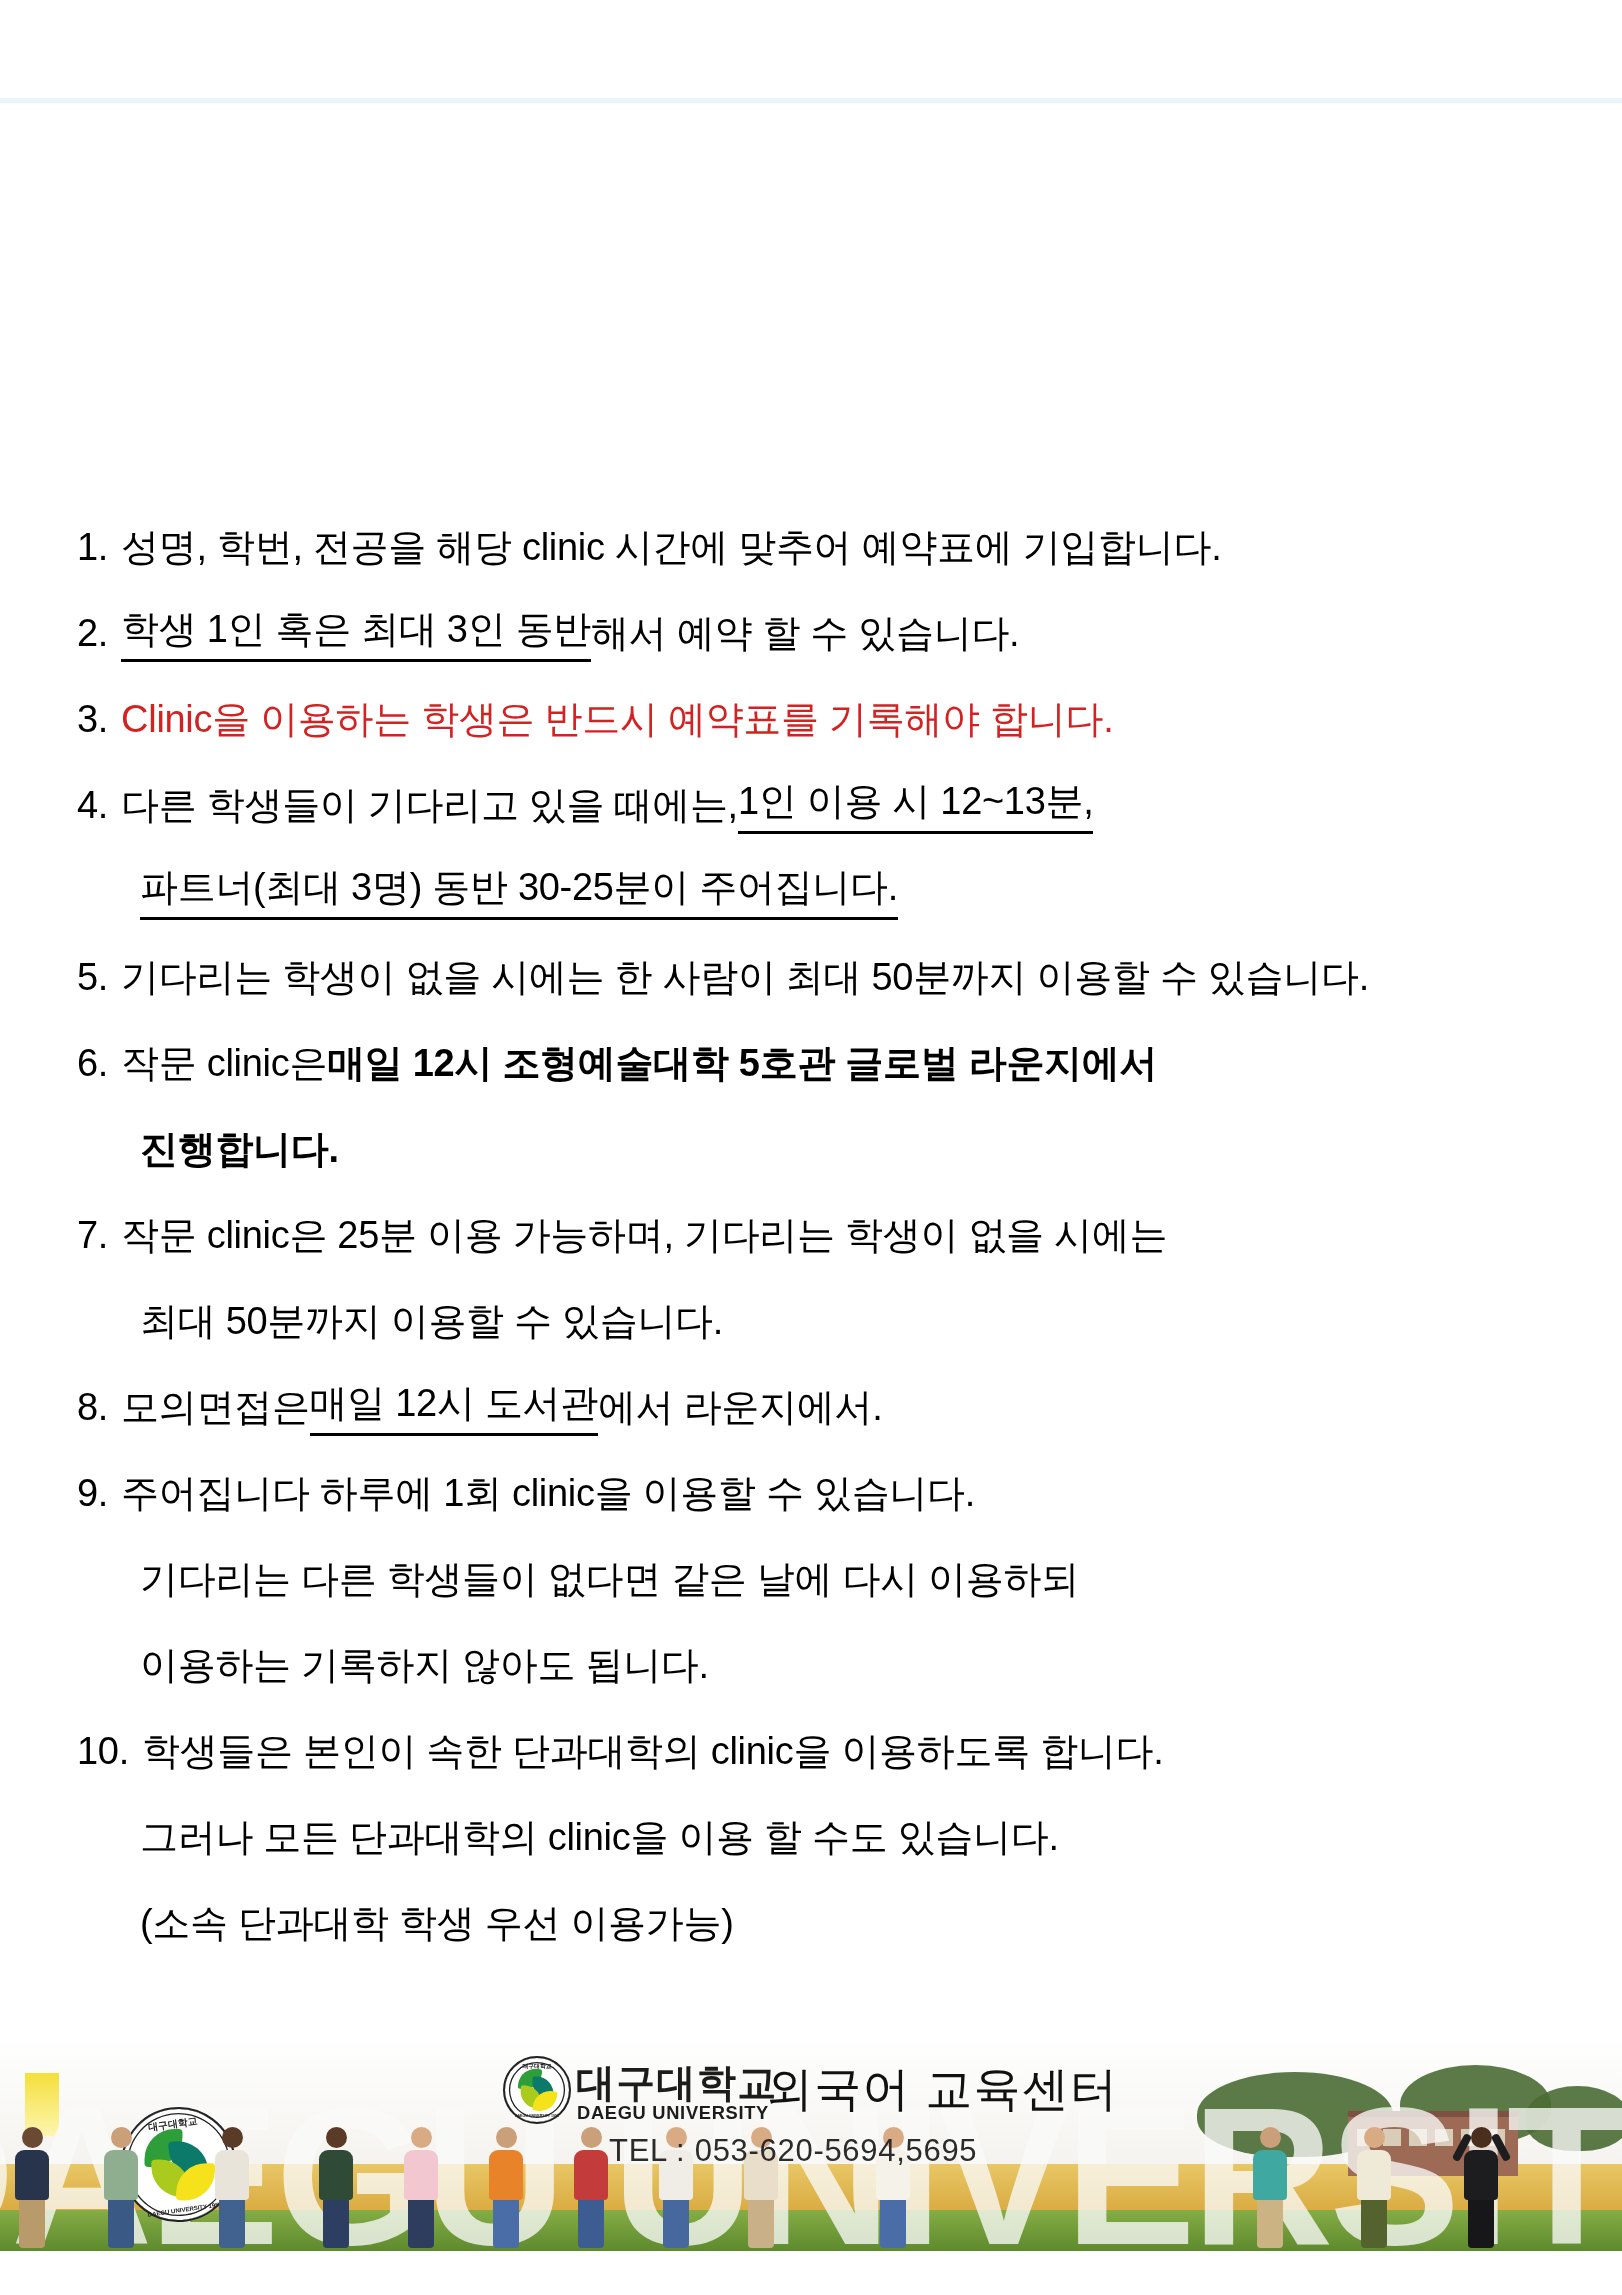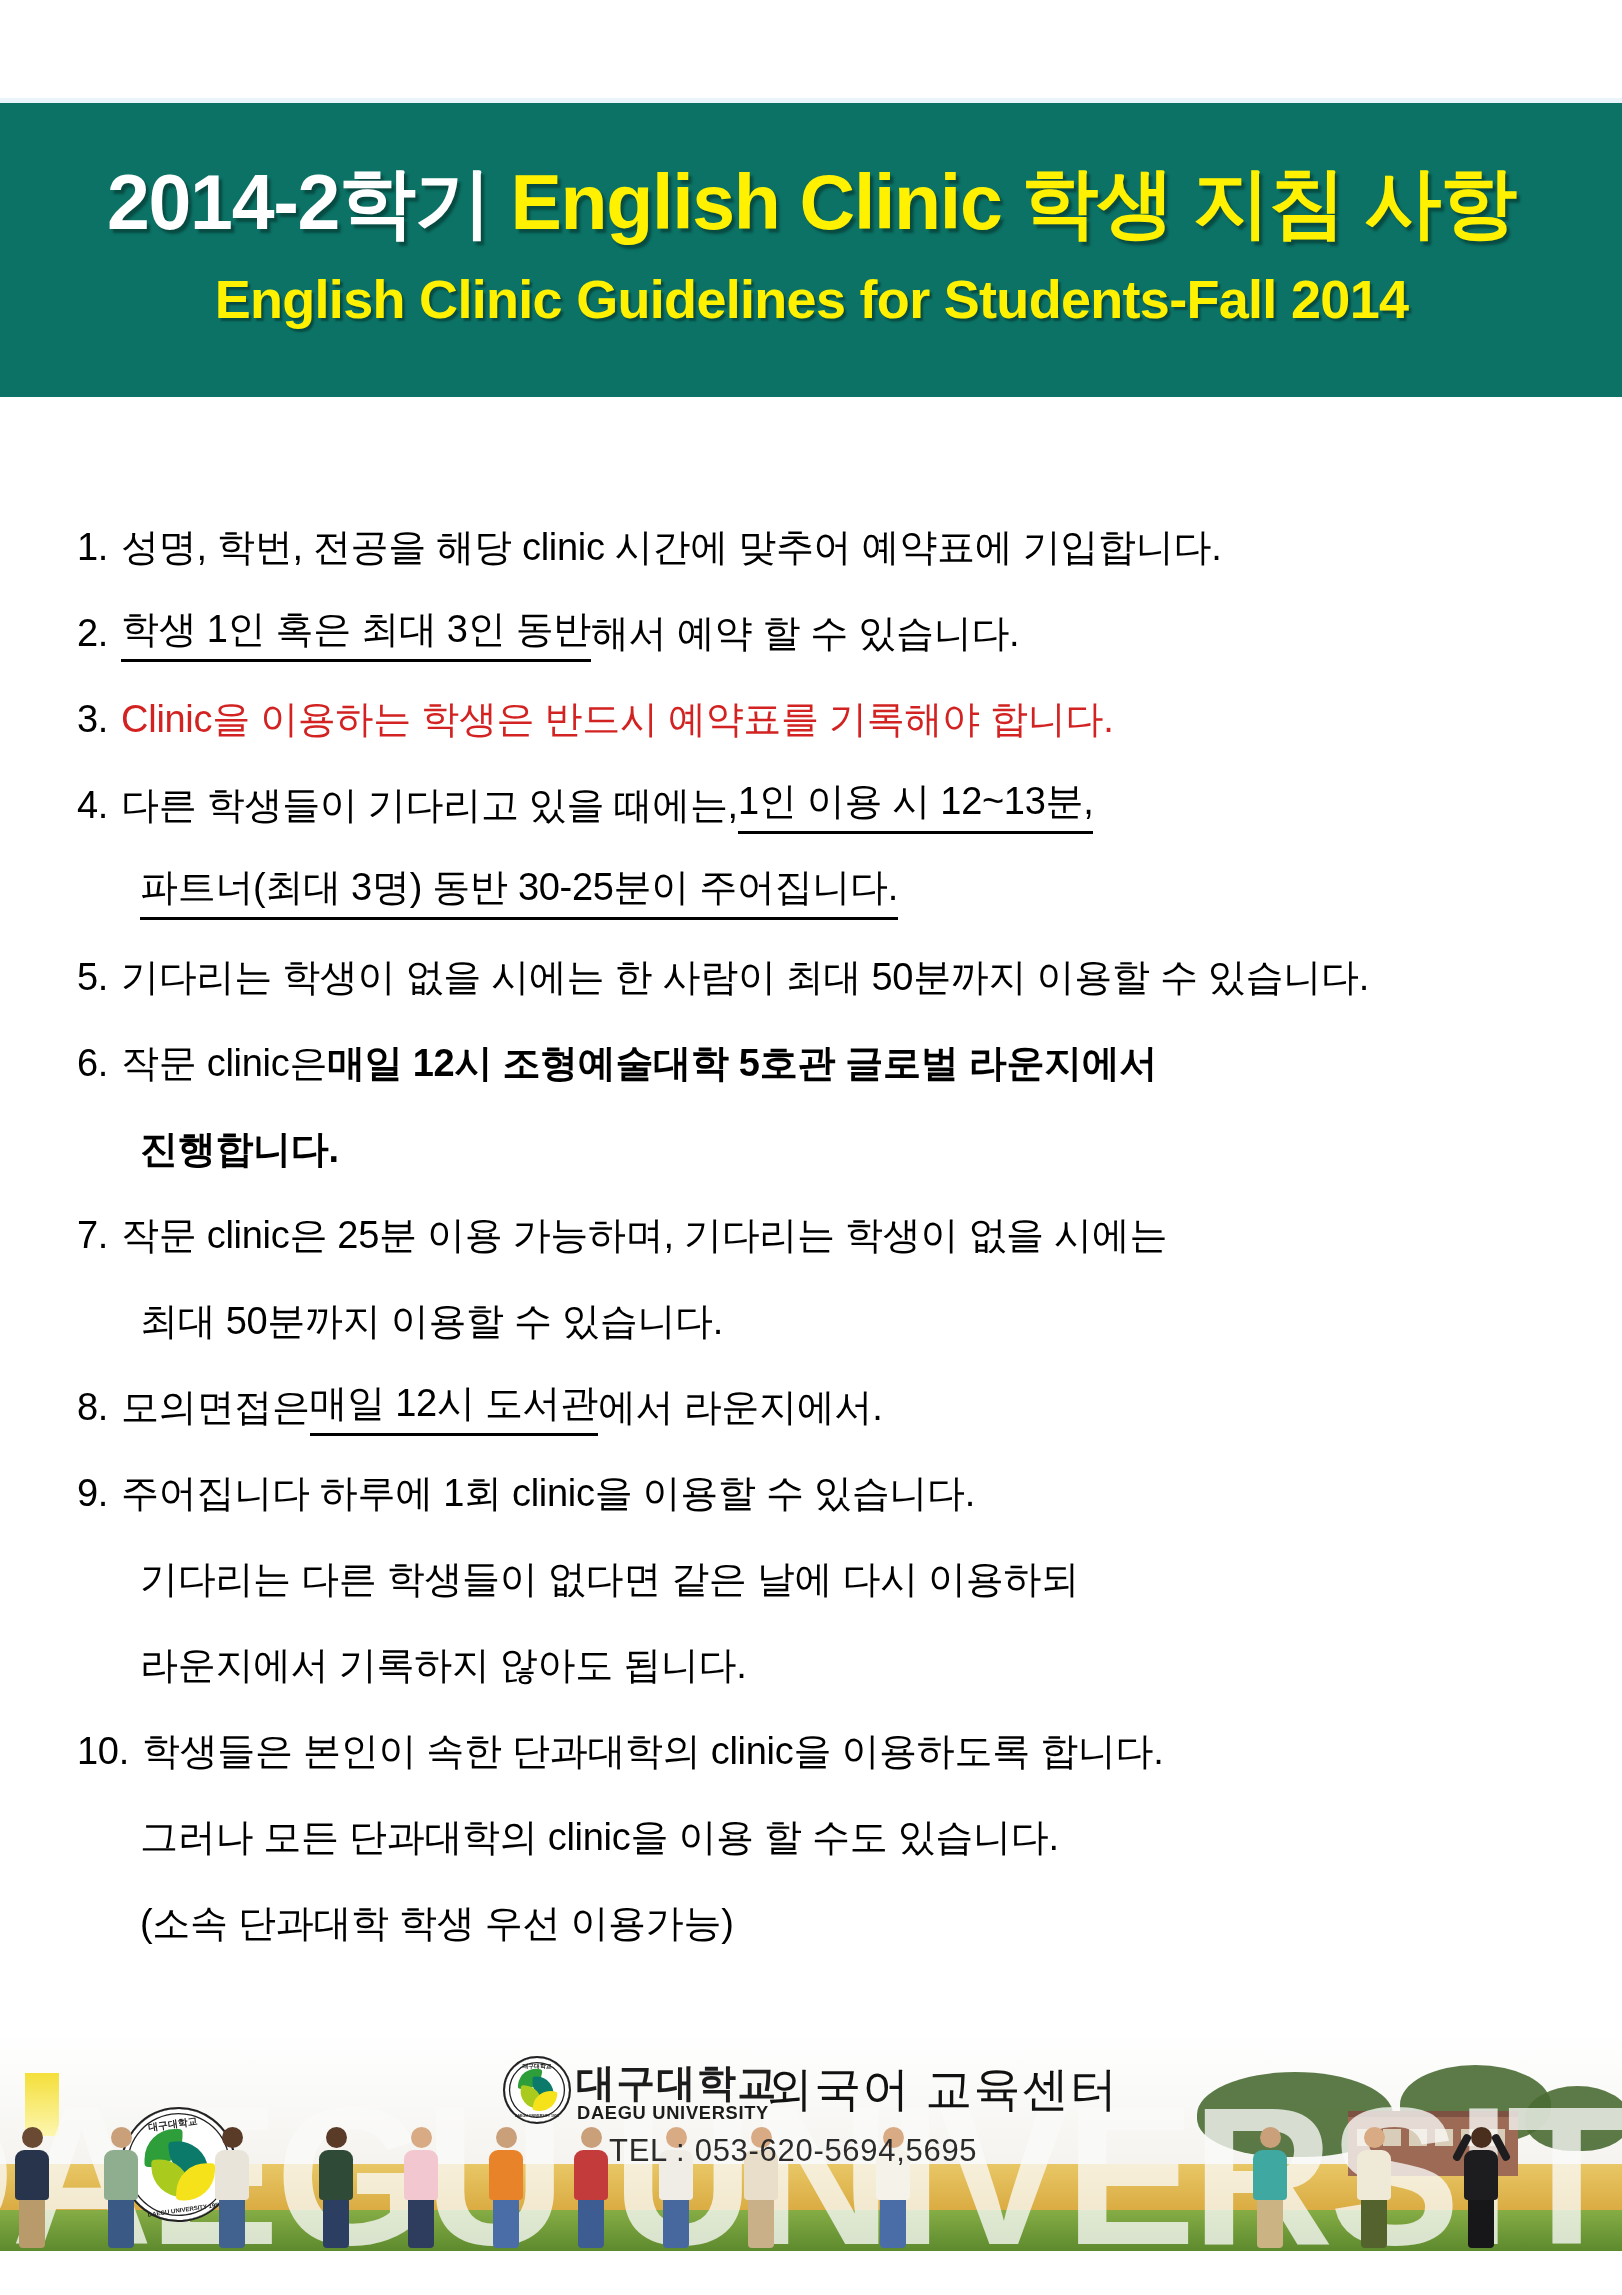--- a/index.html
+++ b/index.html
@@ -72,27 +72,20 @@
   .brand-center { position:absolute; left:766px; top:23.6px; font-size:47px; font-weight:500; color:#111; letter-spacing:1.3px; }
   .tel { position:absolute; left:609px; top:99px; font-size:31px; color:#2b2b2b; letter-spacing:0.7px; }
 </style>
 </head>
 <body>
 
 <div class="page">
 
   <div class="topstrip"></div>
 
-  <div class="banner">
-    <div class="title1">
-      <span class="white">2014-2학기</span>
-      <span class="yellow">English Clinic 학생 지침 사항</span>
-    </div>
-    <div class="title2">English Clinic Guidelines for Students-Fall 2014</div>
-  </div>
 
   <div class="list">
     <div class="line">
       <span class="num">1.</span>
       <span>성명, 학번, 전공을 해당 clinic 시간에 맞추어 예약표에 기입합니다.</span>
     </div>
     <div class="line">
       <span class="num">2.</span>
       <span class="u">학생 1인 혹은 최대 3인 동반</span>
         <span>해서 예약 할 수 있습니다.</span>
@@ -135,21 +128,21 @@
         <span>에서 라운지에서.</span>
     </div>
     <div class="line">
       <span class="num">9.</span>
       <span>주어집니다 하루에 1회 clinic을 이용할 수 있습니다.</span>
     </div>
     <div class="line indent">
       <span>기다리는 다른 학생들이 없다면 같은 날에 다시 이용하되</span>
     </div>
     <div class="line indent">
-      <span>라운지에서 기록하지 않아도 됩니다.</span>
+      <span>이용하는 기록하지 않아도 됩니다.</span>
     </div>
     <div class="line">
       <span class="num">10.</span>
       <span>학생들은 본인이 속한 단과대학의 clinic을 이용하도록 합니다.</span>
     </div>
     <div class="line indent">
       <span>그러나 모든 단과대학의 clinic을 이용 할 수도 있습니다.</span>
     </div>
     <div class="line indent">
       <span>(소속 단과대학 학생 우선 이용가능)</span>

